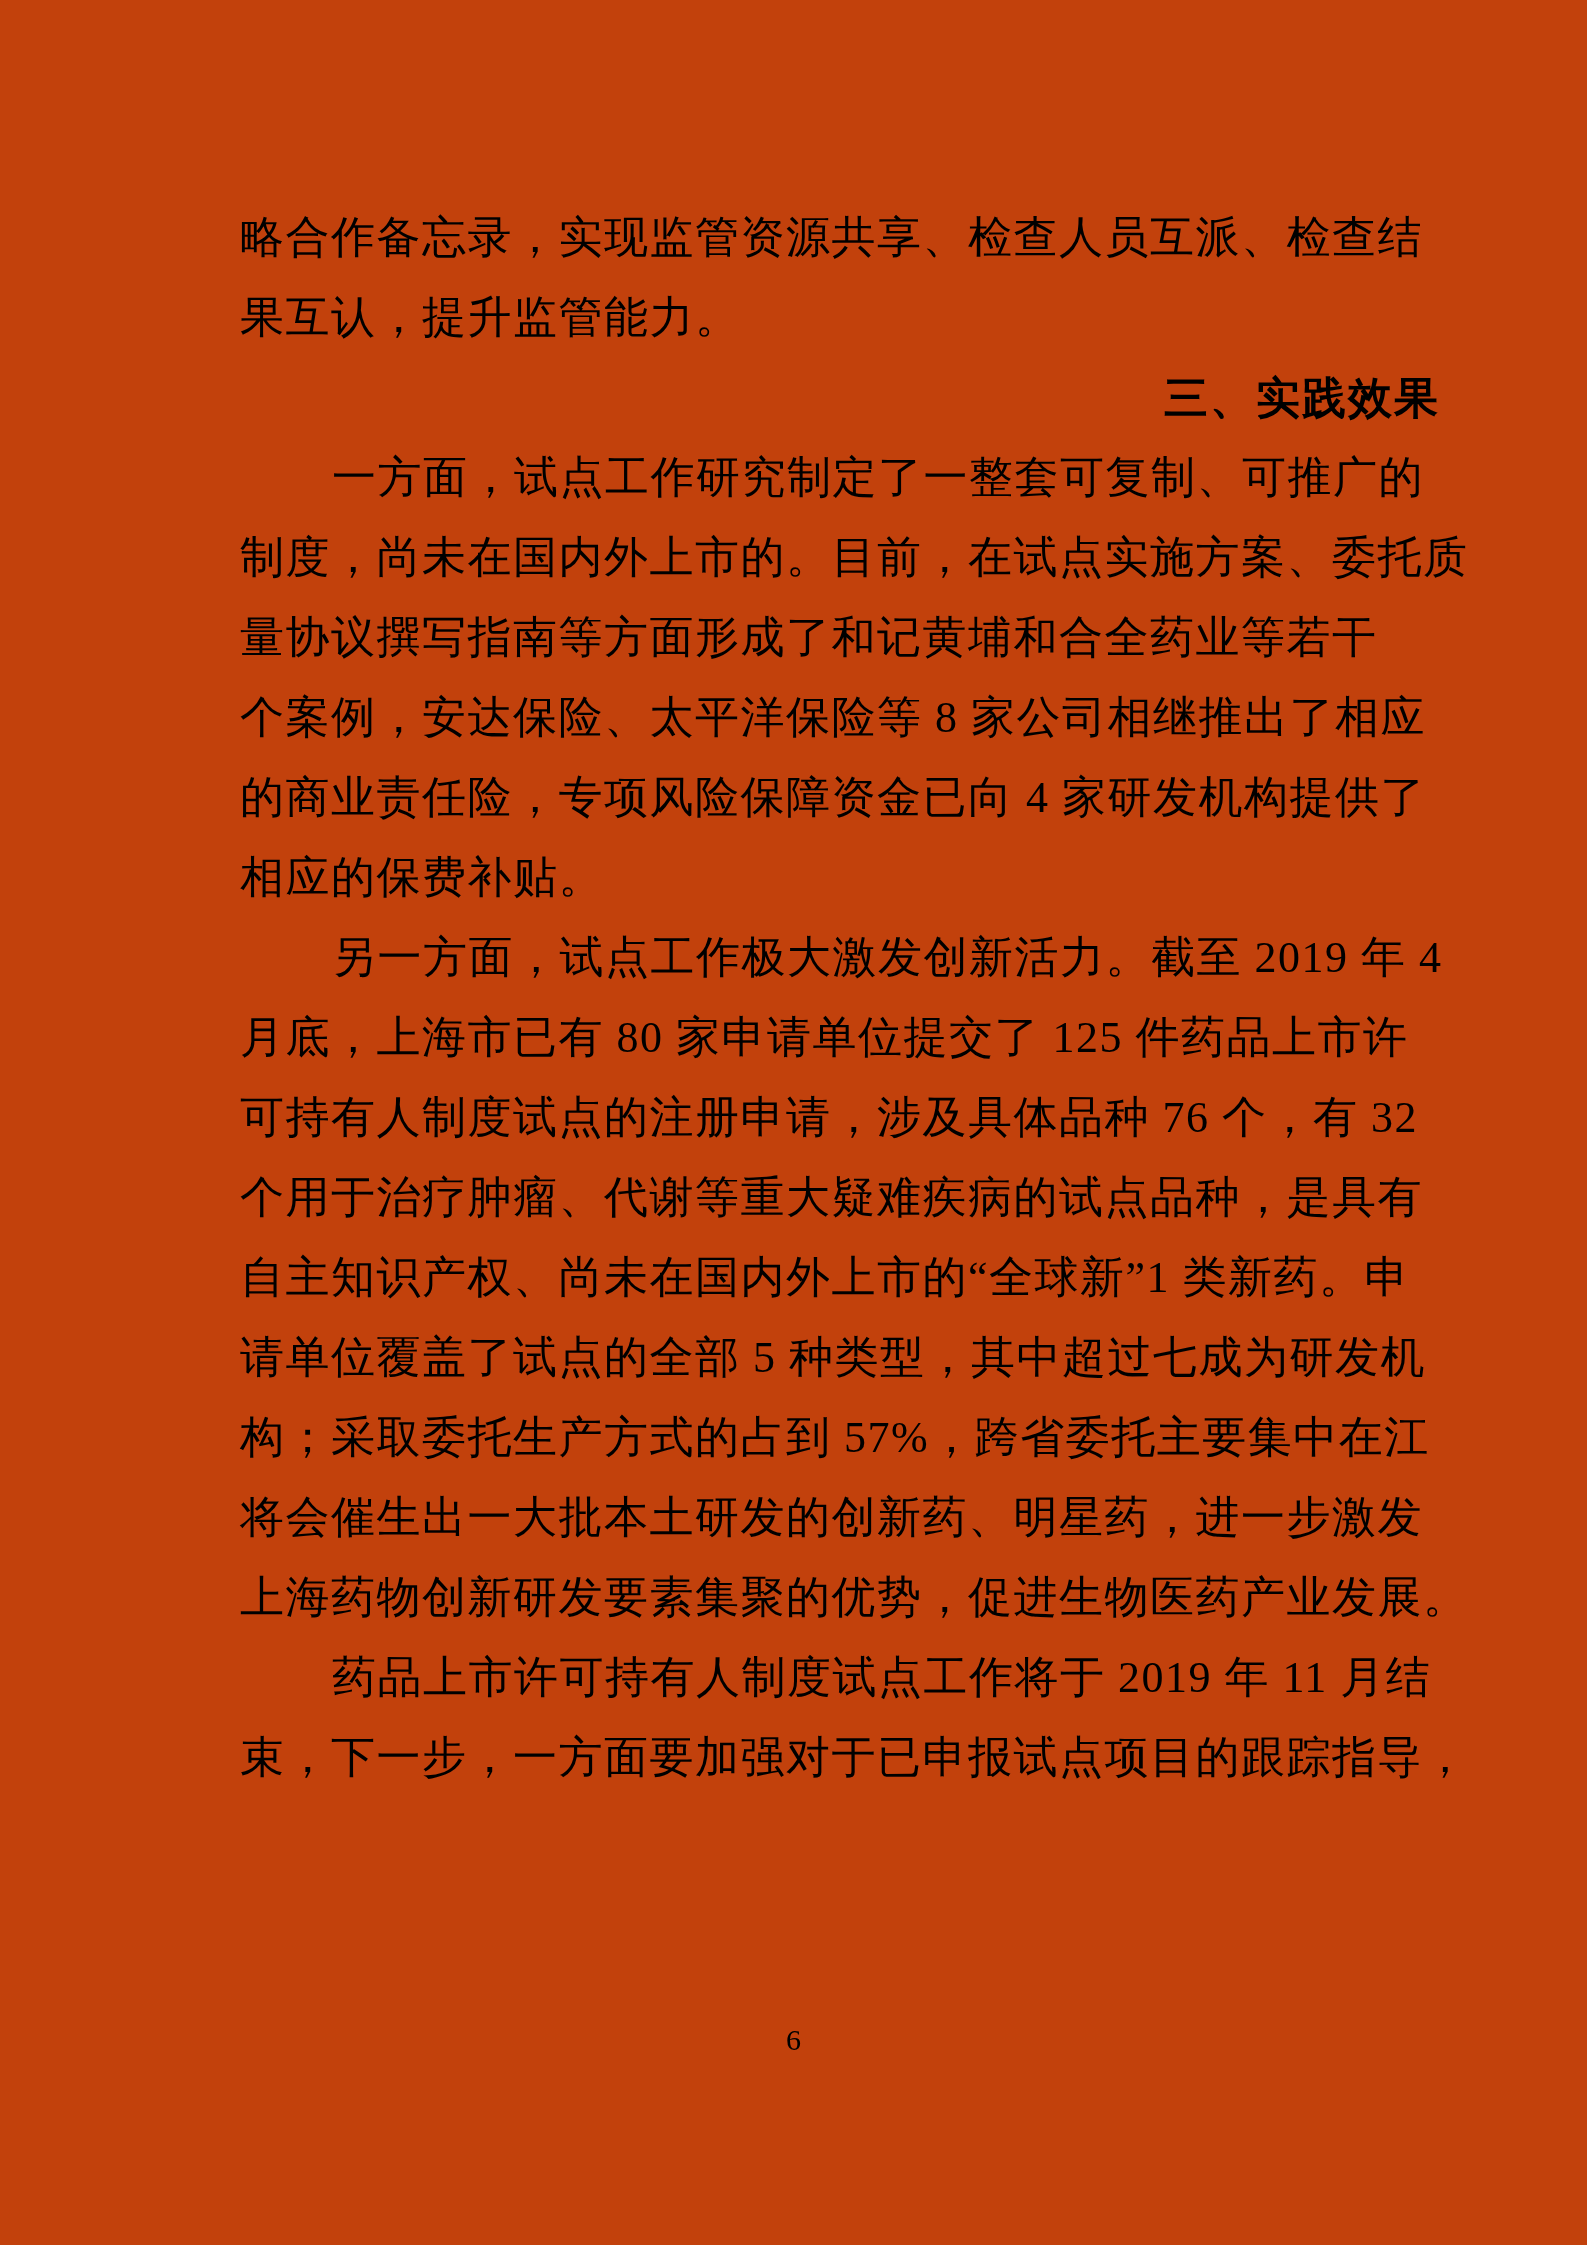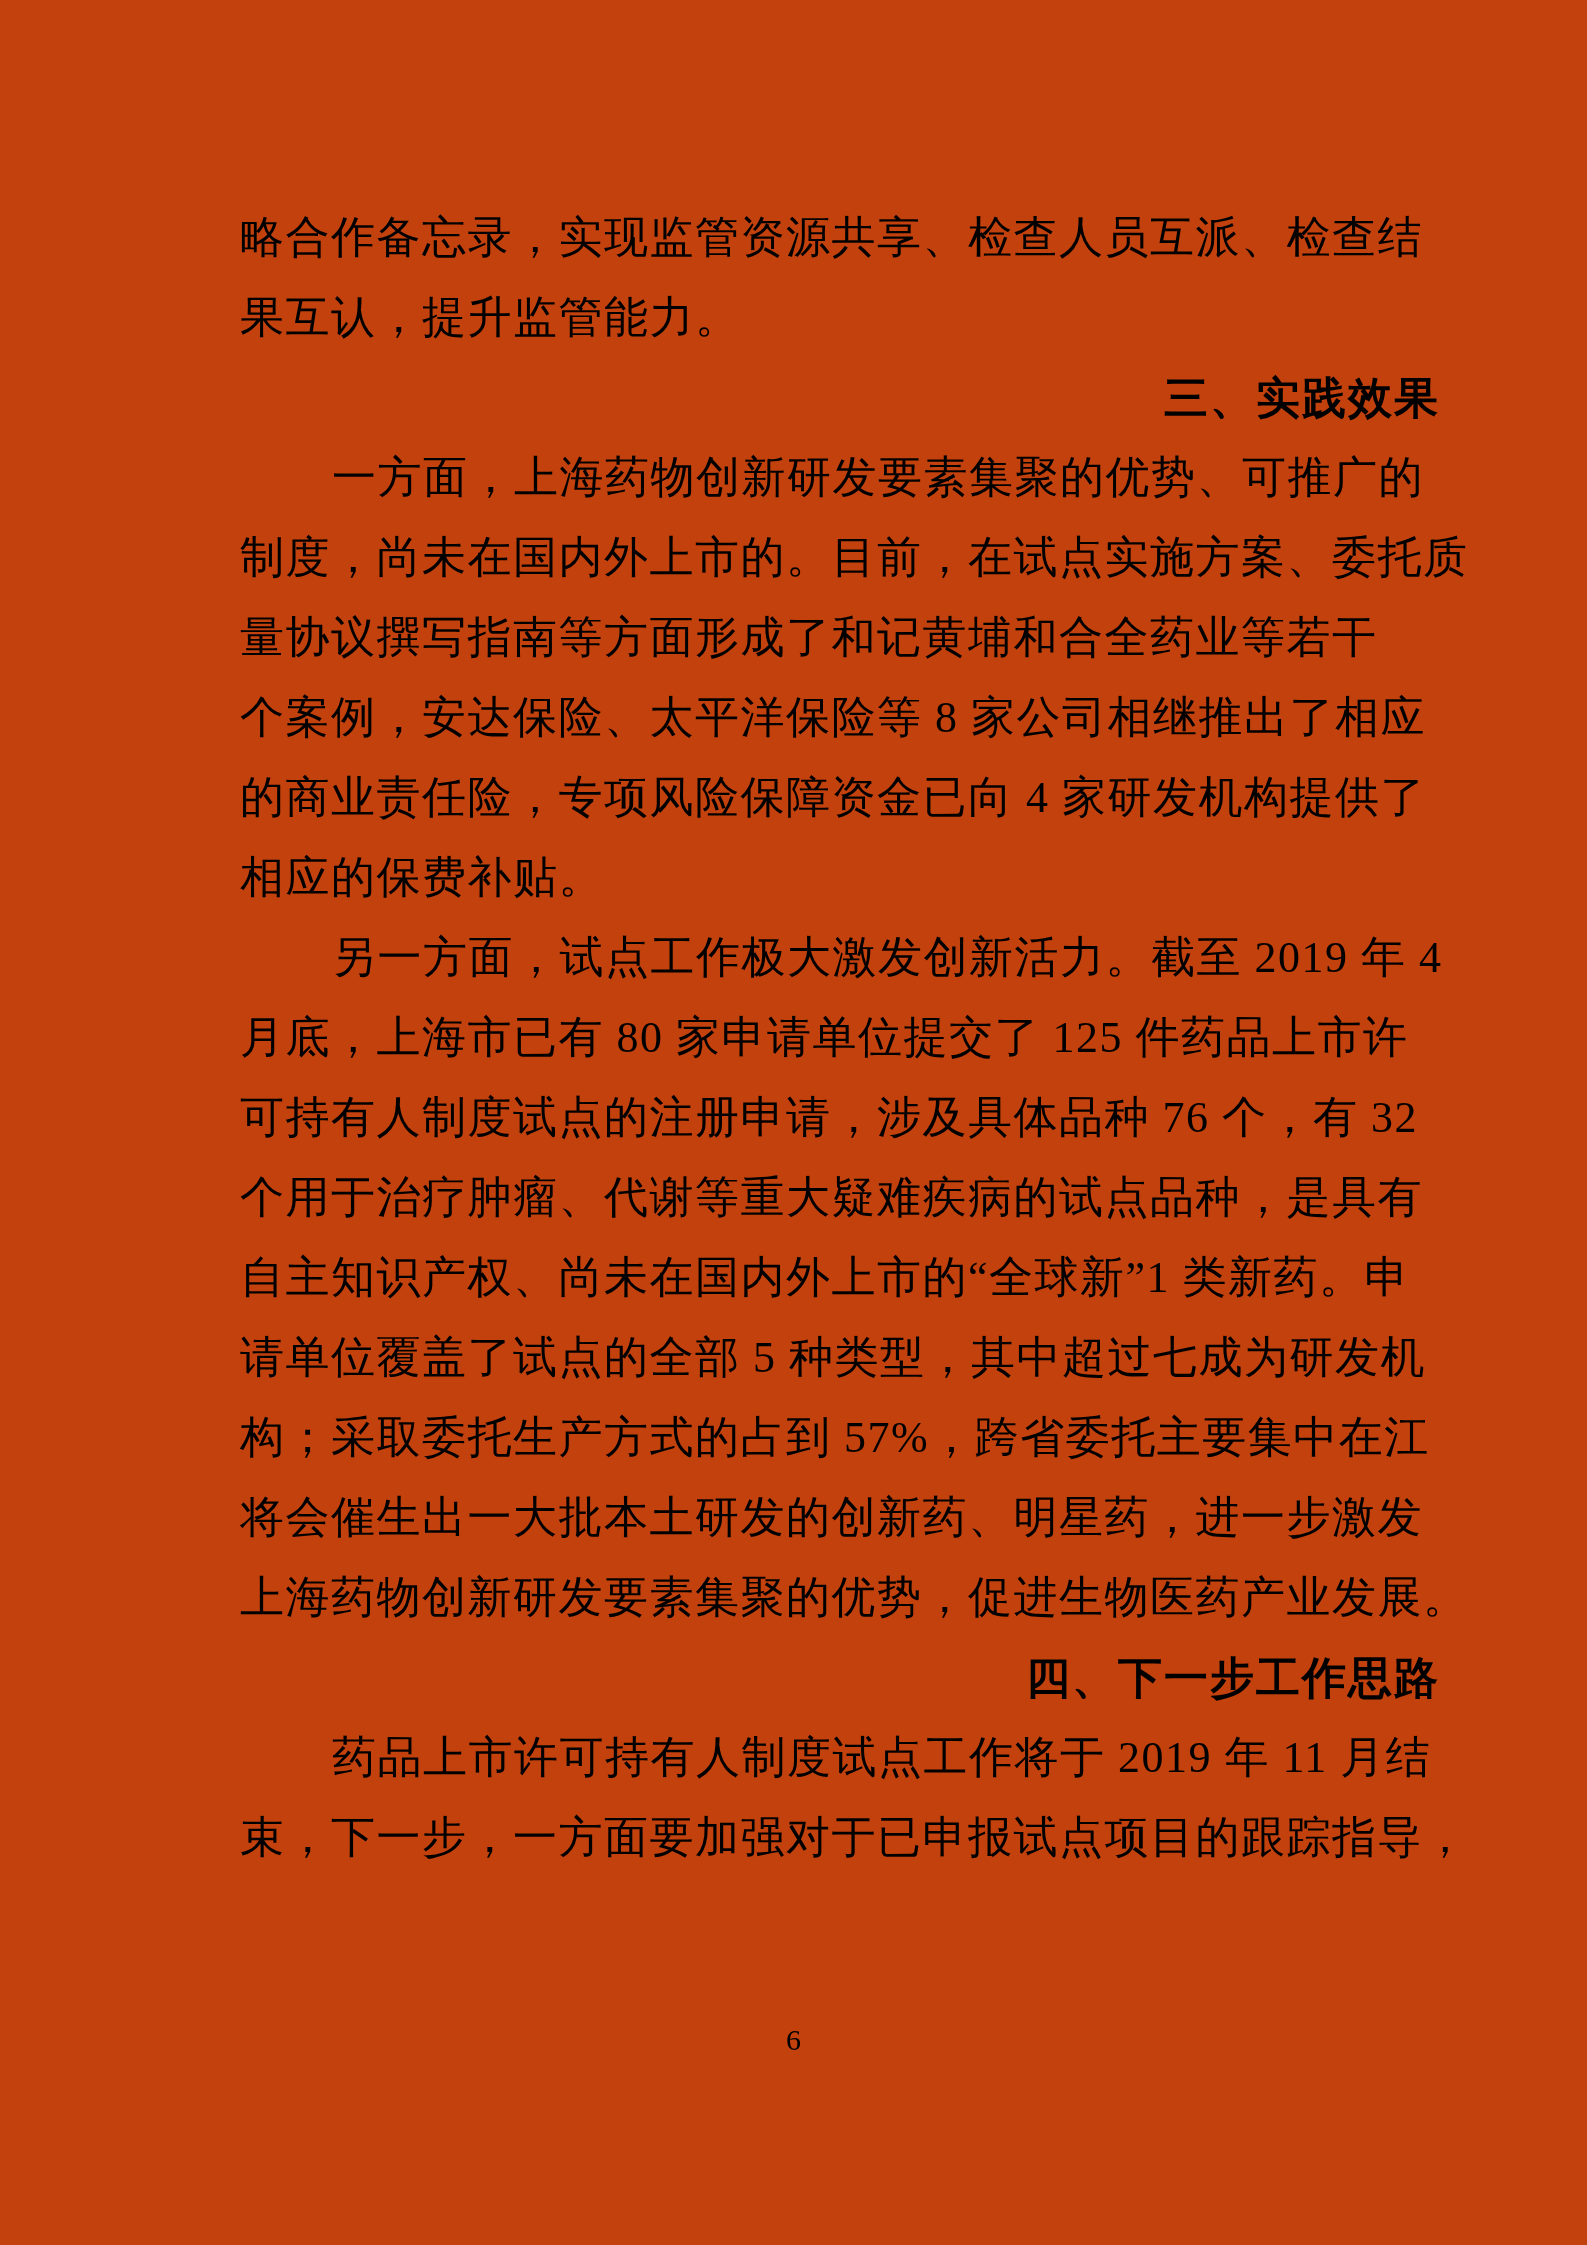--- a/index.html
+++ b/index.html
@@ -50,33 +50,32 @@
   }
 </style>
 </head>
 <body>
 
 <div class="page">
   <div class="doc-body">
       <div class="line body">略合作备忘录，实现监管资源共享、检查人员互派、检查结</div>
       <div class="line body">果互认，提升监管能力。</div>
       <div class="line heading indent">三、实践效果</div>
-      <div class="line body indent">一方面，上海药物创新研发要素集聚的优势、可推广的</div>
+      <div class="line body indent">一方面，试点工作研究制定了一整套可复制、可推广的</div>
       <div class="line body">制度，尚未在国内外上市的。目前，在试点实施方案、委托质</div>
       <div class="line body">量协议撰写指南等方面形成了和记黄埔和合全药业等若干</div>
       <div class="line body">个案例，安达保险、太平洋保险等 8 家公司相继推出了相应</div>
       <div class="line body">的商业责任险，专项风险保障资金已向 4 家研发机构提供了</div>
       <div class="line body">相应的保费补贴。</div>
       <div class="line body indent">另一方面，试点工作极大激发创新活力。截至 2019 年 4</div>
       <div class="line body">月底，上海市已有 80 家申请单位提交了 125 件药品上市许</div>
       <div class="line body">可持有人制度试点的注册申请，涉及具体品种 76 个，有 32</div>
       <div class="line body">个用于治疗肿瘤、代谢等重大疑难疾病的试点品种，是具有</div>
       <div class="line body">自主知识产权、尚未在国内外上市的“全球新”1 类新药。申</div>
       <div class="line body">请单位覆盖了试点的全部 5 种类型，其中超过七成为研发机</div>
       <div class="line body">构；采取委托生产方式的占到 57%，跨省委托主要集中在江</div>
       <div class="line body">将会催生出一大批本土研发的创新药、明星药，进一步激发</div>
       <div class="line body">上海药物创新研发要素集聚的优势，促进生物医药产业发展。</div>
-      <div class="line heading indent">四、下一步工作思路</div>
       <div class="line body indent">药品上市许可持有人制度试点工作将于 2019 年 11 月结</div>
       <div class="line body">束，下一步，一方面要加强对于已申报试点项目的跟踪指导，</div>
     </div>
   <div class="page-footer">6</div>
 </div>
 
 </body></html>

